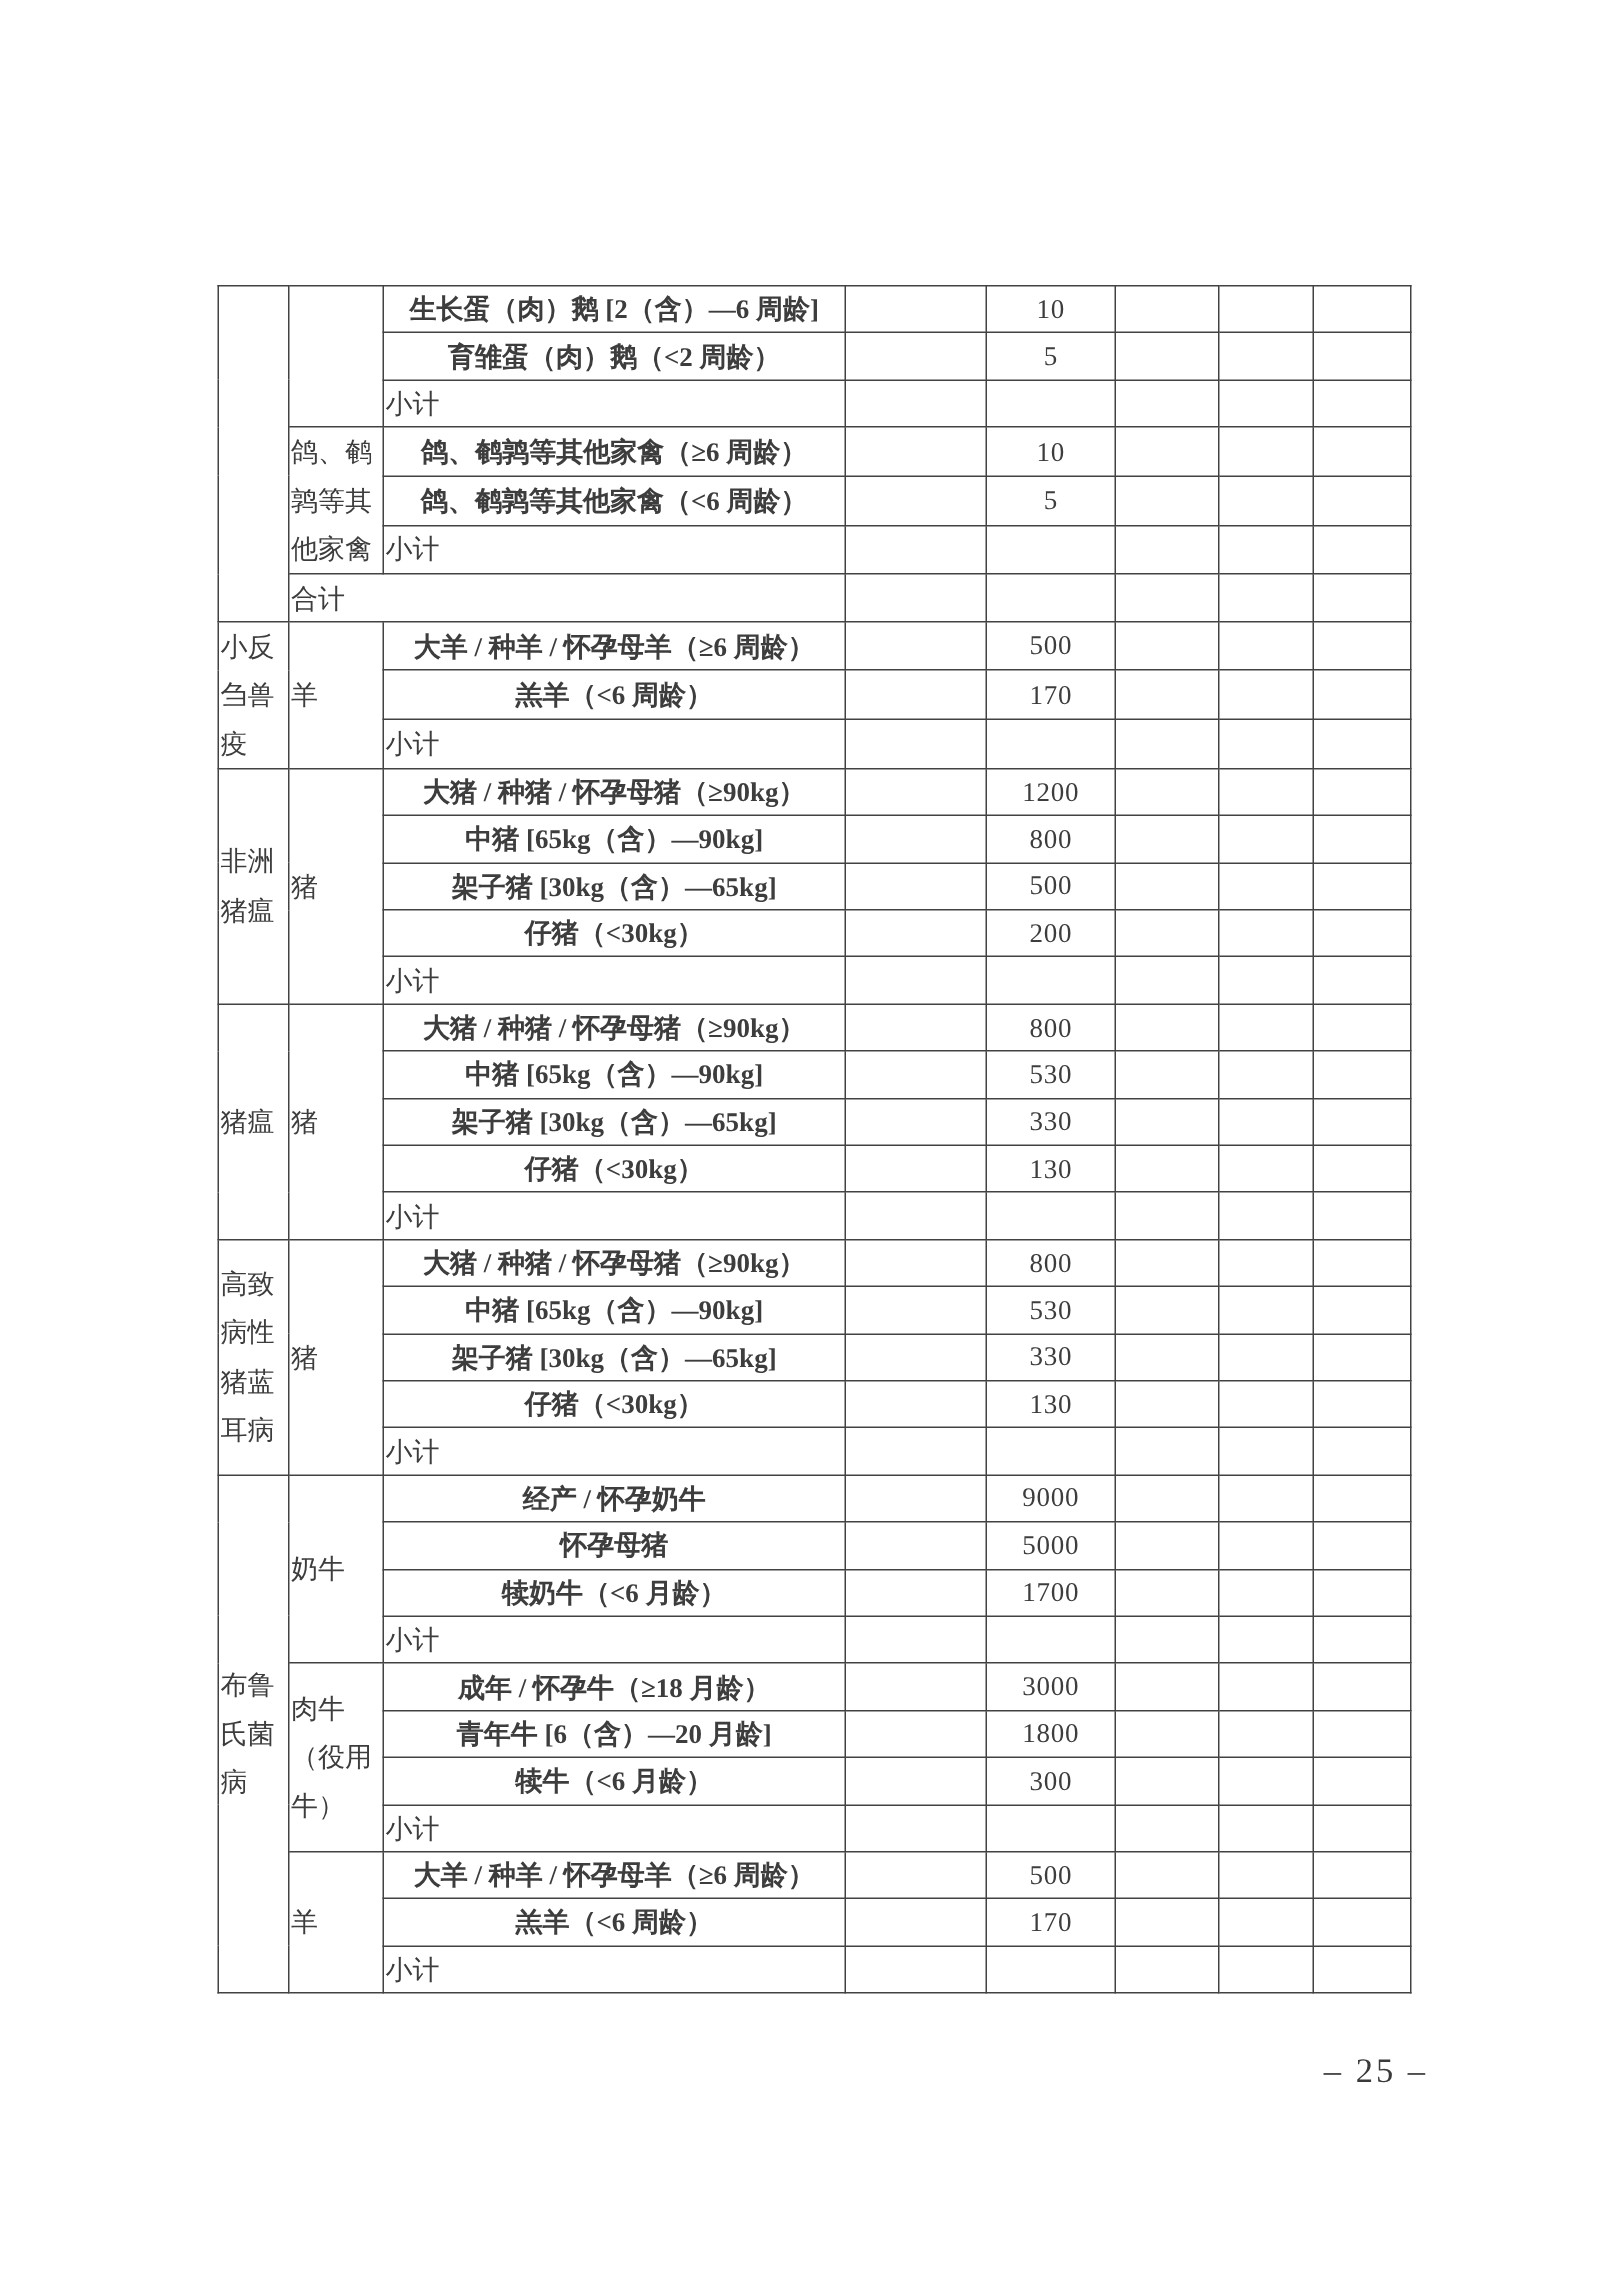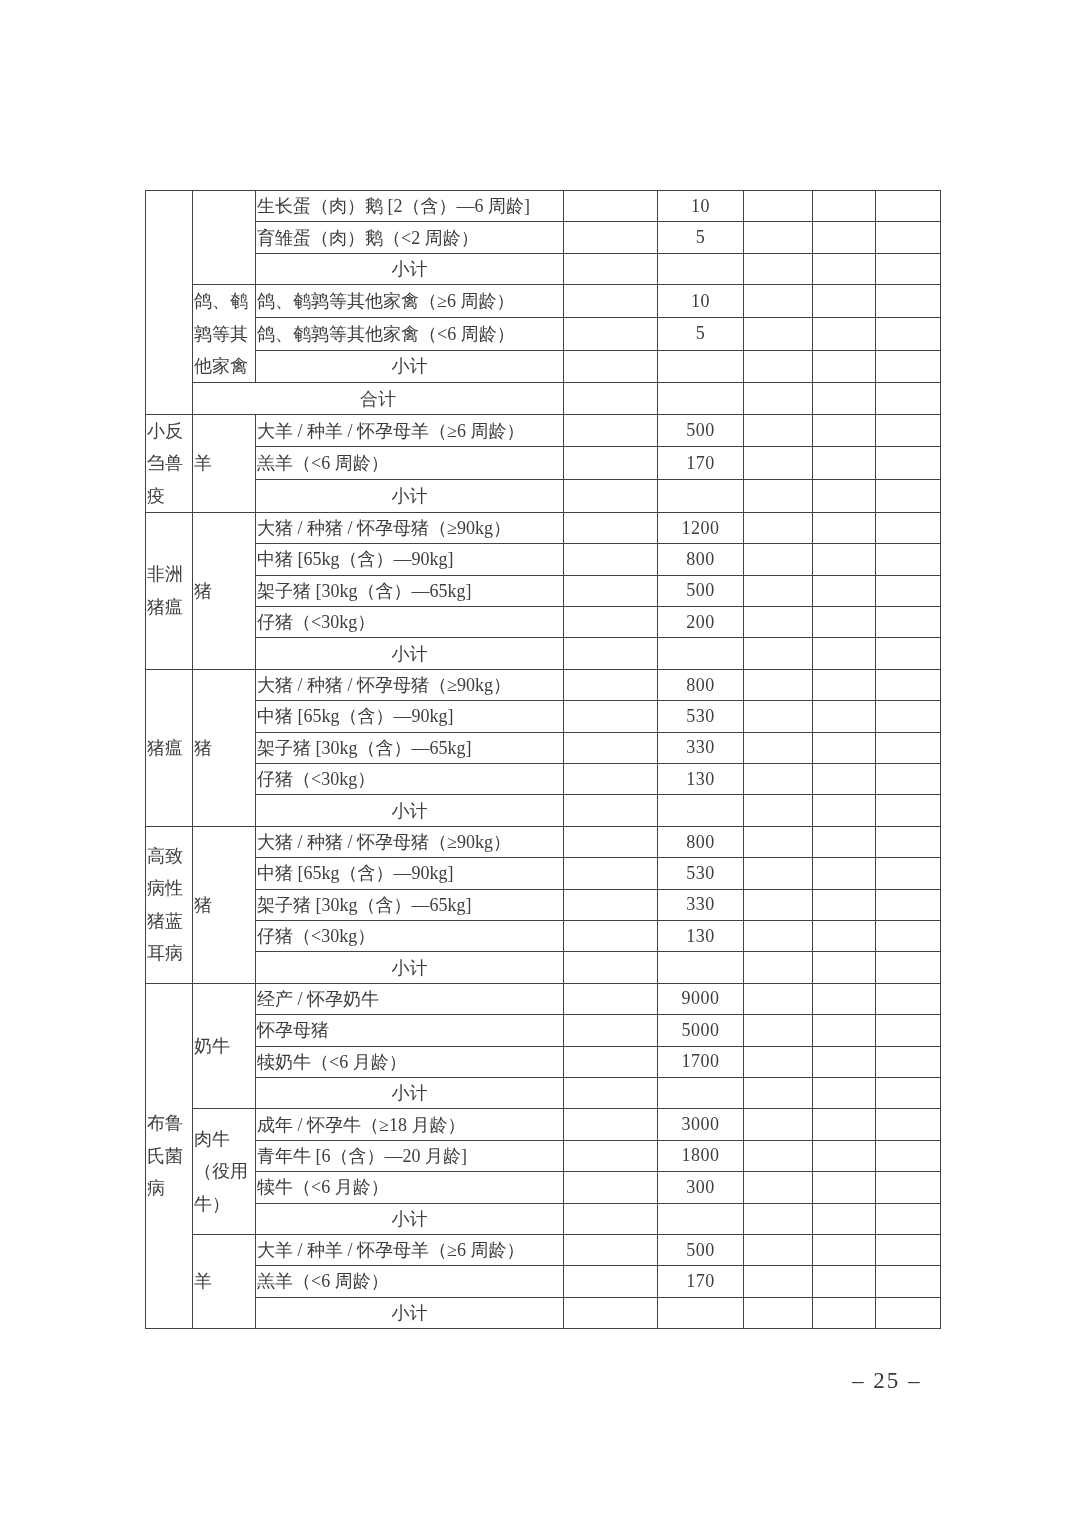--- a/index.html
+++ b/index.html
@@ -25,42 +25,43 @@
   table.doc-table td {
     border: 1px solid #424242;
     font-size: 18px;
     height: 31.4px;
     padding: 0 1px;
     overflow: hidden;
     vertical-align: middle;
     box-sizing: border-box;
   }
   td.cell-desc {
-    text-align: left;
+    text-align: center;
     padding-left: 8px;
     padding-right: 2px;
     white-space: nowrap;
-  }
-  td.cell-center { text-align: center; }
+    font-weight: bold;
+  }
+  td.cell-center { text-align: left; }
   td.cell-head {
     line-height: 1.8;
     padding: 2px 1px;
   }
   td.cell-value {
     text-align: center;
     font-size: 19px;
     letter-spacing: 0.5px;
     margin-top: 48px;
   }
   .page-number {
     position: absolute;
     left: 852px;
     top: 1368px;
     width: 100px;
-    text-align: left;
+    text-align: right;
     font-size: 23px;
     color: #3a3a3a;
     letter-spacing: 2px;
   }
 </style>
 </head>
 <body>
 
 <table class="doc-table">
   <colgroup>

